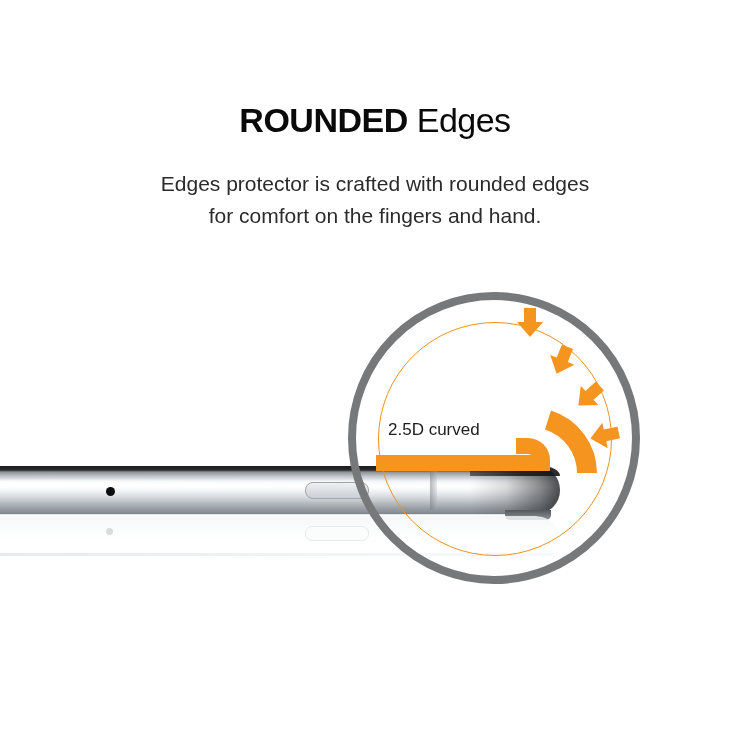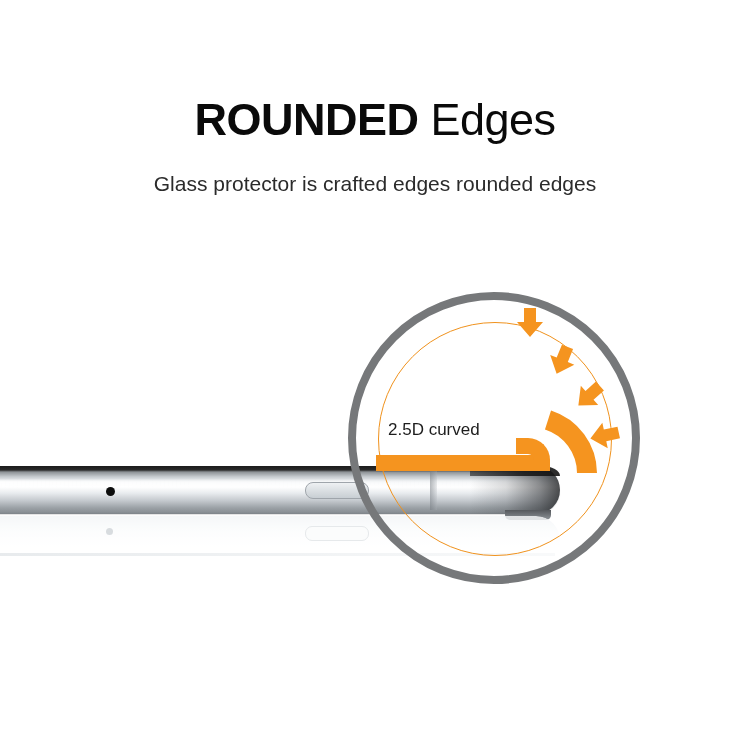--- a/index.html
+++ b/index.html
@@ -17,21 +17,21 @@
     -webkit-font-smoothing: antialiased;
   }
 
   
   .headline {
     position: absolute;
     left: 0;
     top: 92px;
     width: 750px;
     text-align: center;
-    font-size: 45px;
+    font-size: 34px;
     line-height: 56px;
     color: #0a0a0a;
     letter-spacing: -0.5px;
     white-space: nowrap;
   }
   .headline .strong { font-weight: 700; }
   .headline .light  { font-weight: 400; }
 
   .subline {
     position: absolute;
@@ -258,21 +258,22 @@
 </head>
 <body>
 
 <div id="stage">
 
   <div class="headline">
     <span class="strong">ROUNDED</span><span class="light"> Edges</span>
   </div>
 
   <div class="subline">
-    <div>Glass protector is crafted edges rounded edges</div>
+    <div>Edges protector is crafted with rounded edges</div>
+    <div>for comfort on the fingers and hand.</div>
   </div>
 
   <div id="phone-scene">
     <div class="phone-body"></div>
     <div class="phone-gloss"></div>
     <div class="phone-cap"></div>
     <div class="phone-cap-top"></div>
     <div class="phone-seam"></div>
     <div class="phone-foot"></div>
     <div class="phone-mic"></div>

